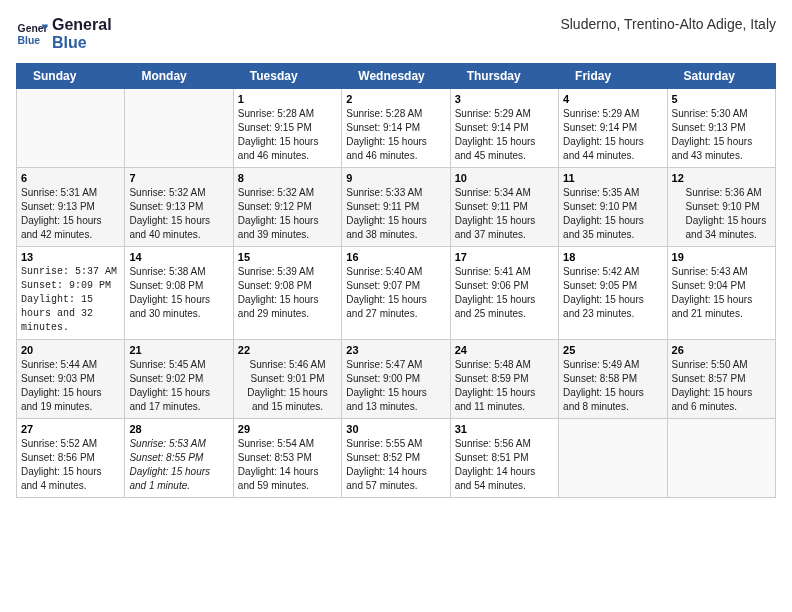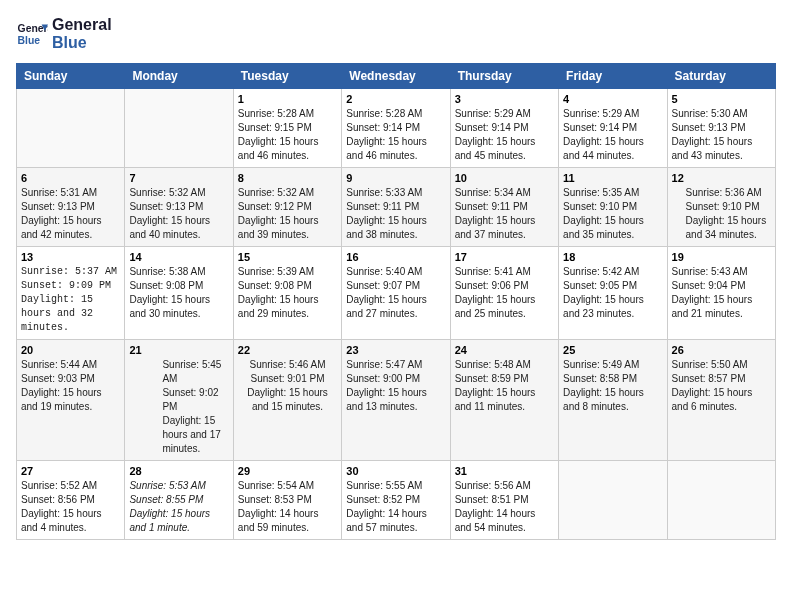--- a/index.html
+++ b/index.html
@@ -39,21 +39,21 @@
       color: #333;
     }
     table {
       width: 100%;
       border-collapse: collapse;
       font-size: 10.5px;
     }
     thead tr th {
       background-color: #2e5fa3;
       color: #fff;
-      padding: 5px 7px;
+      padding: 5px 16px;
       text-align: left;
       font-size: 12px;
       border: 1px solid #2e5fa3;
     }
     tbody tr td {
       border: 1px solid #ccc;
       vertical-align: top;
       padding: 4px 4px;
       width: 108px;
       min-height: 80px;
@@ -86,20 +86,21 @@
       <text x="2" y="18" font-size="13" font-weight="bold" fill="#1a1a2e" font-family="Arial">General</text>
       <text x="2" y="32" font-size="13" font-weight="bold" fill="#2e5fa3" font-family="Arial">Blue</text>
       <polygon points="32,8 40,8 36,16" fill="#2e5fa3"></polygon>
     </svg>
     <div>
       <div style="font-size:16px;font-weight:bold;color:#1a1a2e;line-height:1.1;">General</div>
       <div style="font-size:16px;font-weight:bold;color:#2e5fa3;line-height:1.1;">Blue</div>
     </div>
   </div>
   <div class="title-block">
+    <div class="subtitle">Sluderno, Trentino-Alto Adige, Italy</div>
   </div>
 </div>
 
 <table>
   <thead>
     <tr id="header-row">
         <th>Sunday</th>
         <th>Monday</th>
         <th>Tuesday</th>
         <th>Wednesday</th>
@@ -233,21 +234,21 @@
       </tr>
       <tr>
         <td>
           <span class="day-num">20</span>
           <div class="day-detail" style="white-space: pre-line;">Sunrise: 5:44 AM
 Sunset: 9:03 PM
 Daylight: 15 hours and 19 minutes.</div>
         </td>
         <td>
           <span class="day-num">21</span>
-          <div class="day-detail" style="white-space: pre-line; margin-left: 33px;">Sunrise: 5:45 AM
+          <div class="day-detail" style="white-space: pre-line;">Sunrise: 5:45 AM
 Sunset: 9:02 PM
 Daylight: 15 hours and 17 minutes.</div>
         </td>
         <td>
           <span class="day-num">22</span>
           <div class="day-detail" style="white-space: pre-line; text-align: center;">Sunrise: 5:46 AM
 Sunset: 9:01 PM
 Daylight: 15 hours and 15 minutes.</div>
         </td>
         <td>

